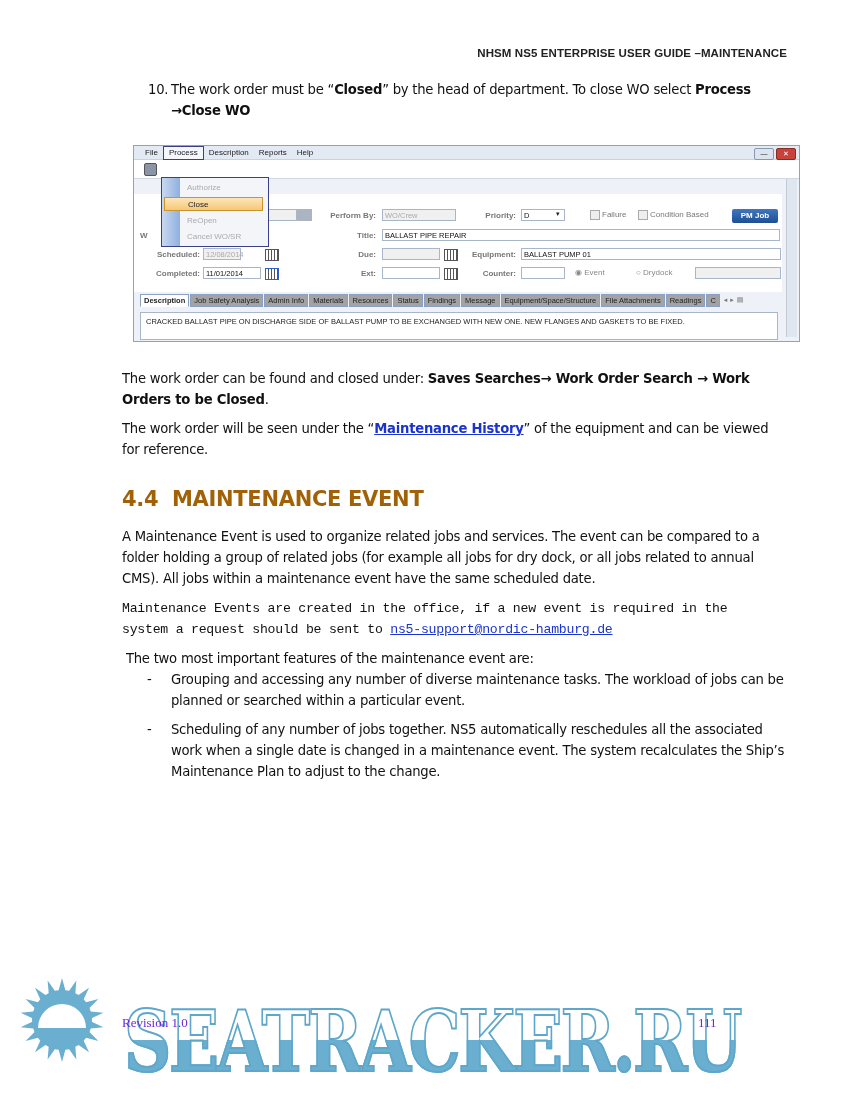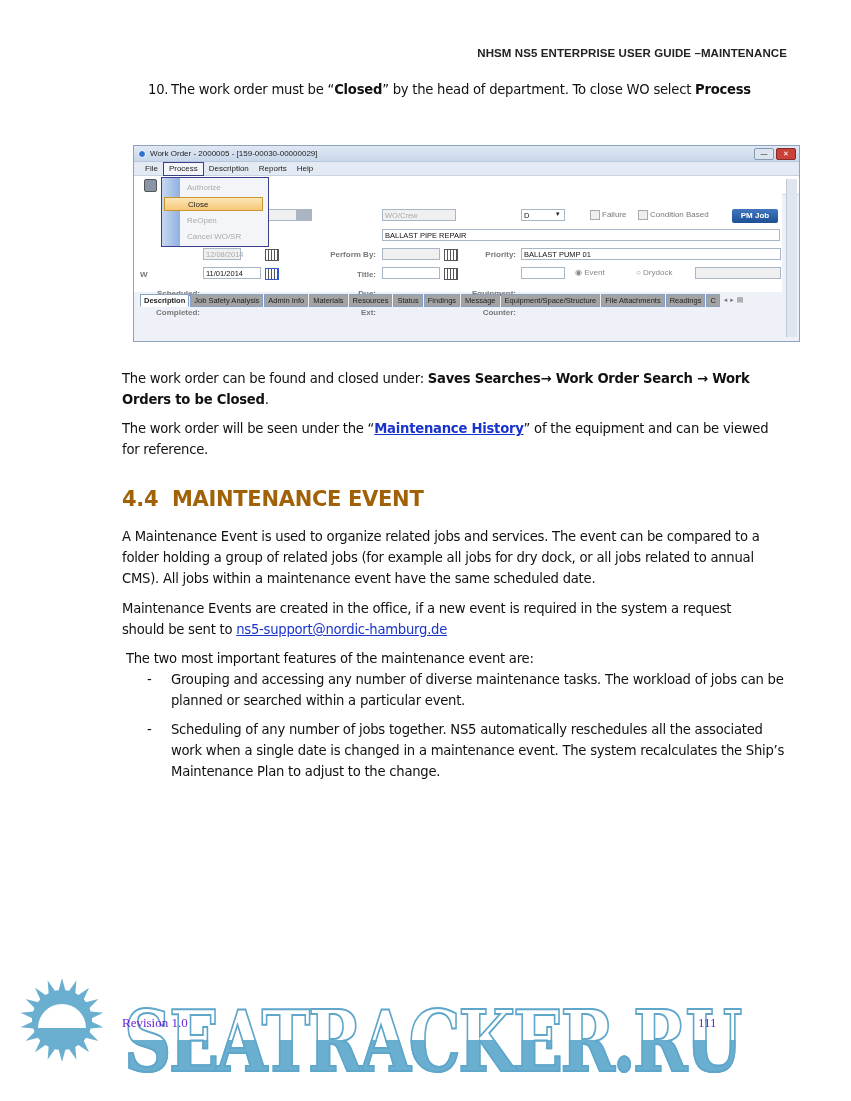--- a/index.html
+++ b/index.html
@@ -24,21 +24,21 @@
   .titlebar .dot { width:6px; height:6px; border-radius:50%; background:#2f6fd0; border:1px solid #fff; margin-right:4px; }
   .winbtns { position:absolute; right:3px; top:2px; display:flex; gap:2px; }
   .winbtns span { width:18px; height:10px; border:1px solid #8898b0; border-radius:2px; background:#dce4ef; font-size:7px; line-height:10px; text-align:center; }
   .winbtns .x { background:#c8423a; color:#fff; border-color:#8a2a22; }
   .menubar { height:13px; background:#e3eaf4; display:flex; align-items:center; padding-left:6px; gap:0; border-bottom:1px solid #c8d3e2; }
   .menubar span { padding:0 5px; font-size:8px; line-height:12px; }
   .menubar .active { border:1px solid #3a3f8a; background:#f4f6fb; }
   .toolbar { height:18px; background:#fff; border-bottom:1px solid #d0d8e4; position:relative; }
   .toolbar .ico { position:absolute; left:10px; top:3px; width:11px; height:11px; background:#8a95a8; border:1px solid #555; border-radius:2px; }
   .form { position:absolute; left:0; top:48px; width:648px; height:98px; background:#fff; }
-  .lbl { position:absolute; font-weight:bold; color:#777; font-size:8px; text-align:right;margin-top:39px; }
+  .lbl { position:absolute; font-weight:bold; color:#777; font-size:8px; text-align:right; }
   .fld { position:absolute; height:12px; border:1px solid #a9b6c8; background:#fff; font-size:7.5px; line-height:12px; padding-left:2px; color:#111; box-sizing:border-box; }
   .fld.dis { background:#f0f0f0; color:#aaa; }
   .cal { position:absolute; width:12px; height:10px; border:1px solid #555; background:repeating-linear-gradient(90deg,#fff 0 2px,#555 2px 3px), #fff; }
   .cal.blue { border-color:#2f5ec8; }
   .chk { position:absolute; width:8px; height:8px; border:1px solid #aaa; background:#eee; }
   .pm { position:absolute; right:4px; top:15px; width:46px; height:14px; background:linear-gradient(#3f77c0,#1e4f94); color:#fff; font-weight:bold; font-size:8px; text-align:center; line-height:14px; border-radius:2px; }
   .tabs { position:absolute; left:6px; top:148px; width:640px; height:13px; display:flex; }
   .tab { border:1px solid #8aa0c2; background:#a3a3a3; font-size:7.5px; line-height:11px; padding:0 3px; margin-right:1px; white-space:nowrap; }
   .tab.on { background:#fff; font-weight:bold; border-bottom-color:#fff; }
   .tabnav { font-size:7px; color:#777; margin-left:3px; line-height:11px; }
@@ -54,27 +54,24 @@
   .wm-text { position:absolute; left:124px; top:1000px; font-family:"DejaVu Serif", serif; font-weight:bold; font-size:84px; line-height:84px; letter-spacing:-3px; color:transparent; -webkit-text-stroke:2px #5ea7cb; background:linear-gradient(180deg, transparent 0 48%, #6aaed0 48% 100%); -webkit-background-clip:text; background-clip:text; transform:scaleX(0.78); transform-origin:left top; white-space:nowrap; }
   .foot { position:absolute; top:1015px; font-family:Liberation Serif, serif; font-size:13px; color:#6d28d9; }
 </style>
 </head>
 <body>
 
 <div class="hdr">NHSM NS5 ENTERPRISE USER GUIDE –MAINTENANCE</div>
 
 <div class="p step">
   <span class="num">10.</span><span>The work order must be “</span><b>Closed</b><span>” by the head of department. To close WO  select </span><b>Process</b>
+  <div class="cont"><b>→Close WO</b></div>
 </div>
 
 <div class="win">
-  <div class="titlebar">
-    <span class="dot"></span>
-    <span>Work Order - 2000005 - [159-00030-00000029]</span>
-  </div>
   <div class="winbtns">
     <span>—</span>
     <span class="x">✕</span>
   </div>
   <div class="menubar">
     <span>File</span>
     <span class="active">Process</span>
     <span>Description</span>
     <span>Reports</span>
     <span>Help</span>
@@ -134,20 +131,21 @@
     <span class="tab">Findings</span>
     <span class="tab">Message</span>
     <span class="tab">Equipment/Space/Structure</span>
     <span class="tab">File Attachments</span>
     <span class="tab">Readings</span>
     <span class="tab">C</span>
     <span class="tabnav">◂</span>
     <span class="tabnav">▸</span>
     <span class="tabnav">▤</span>
   </div>
+  <div class="desc">CRACKED BALLAST PIPE ON DISCHARGE SIDE OF BALLAST PUMP TO BE EXCHANGED WITH NEW ONE. NEW FLANGES AND GASKETS TO BE FIXED.</div>
   <div class="vscroll"></div>
 </div>
 
 <div class="menu">
   <div class="strip"></div>
   <div class="mi" style="top:3px;">Authorize</div>
   <div class="mi sel" style="top:19px;">Close</div>
   <div class="mi" style="top:36px;">ReOpen</div>
   <div class="mi" style="top:52px;">Cancel WO/SR</div>
 </div>
@@ -157,21 +155,21 @@
 </div>
 
 <div class="p" style="left:122px; top:418px; width:660px;">
   <span>The work order will be seen under the “</span><a class="linkb">Maintenance History</a><span>” of the equipment and can be viewed for reference.</span>
 </div>
 
 <h2 class="sec"><span class="n">4.4</span><span>MAINTENANCE EVENT</span></h2>
 
 <div class="p" style="left:122px; top:526px; width:660px;">A Maintenance Event is used to organize related jobs and services. The event can be compared to a folder holding a group of related jobs (for example all jobs for dry dock, or all jobs related to annual CMS). All jobs within a maintenance event have the same scheduled date.</div>
 
-<div class="p" style="left:122px; top:598px; width:640px;">
+<div class="p" style="left:122px; top:598px; width:640px;font-family:Liberation Mono, monospace;">
   <span>Maintenance Events are created in the office, if a new event is required in the system a request should be sent to </span><a class="link">ns5-support@nordic-hamburg.de</a>
 </div>
 
 <div class="p" style="left:122px; top:648px; width:660px; white-space:pre;"> The two most important features of the maintenance event are:</div>
 
 <div class="bullet" style="top:669px;">
   <span class="dash">-</span>
   <div class="txt">Grouping and accessing any number of diverse maintenance tasks. The workload of jobs can be planned or searched within a particular event.</div>
 </div>
 <div class="bullet" style="top:719px;">

